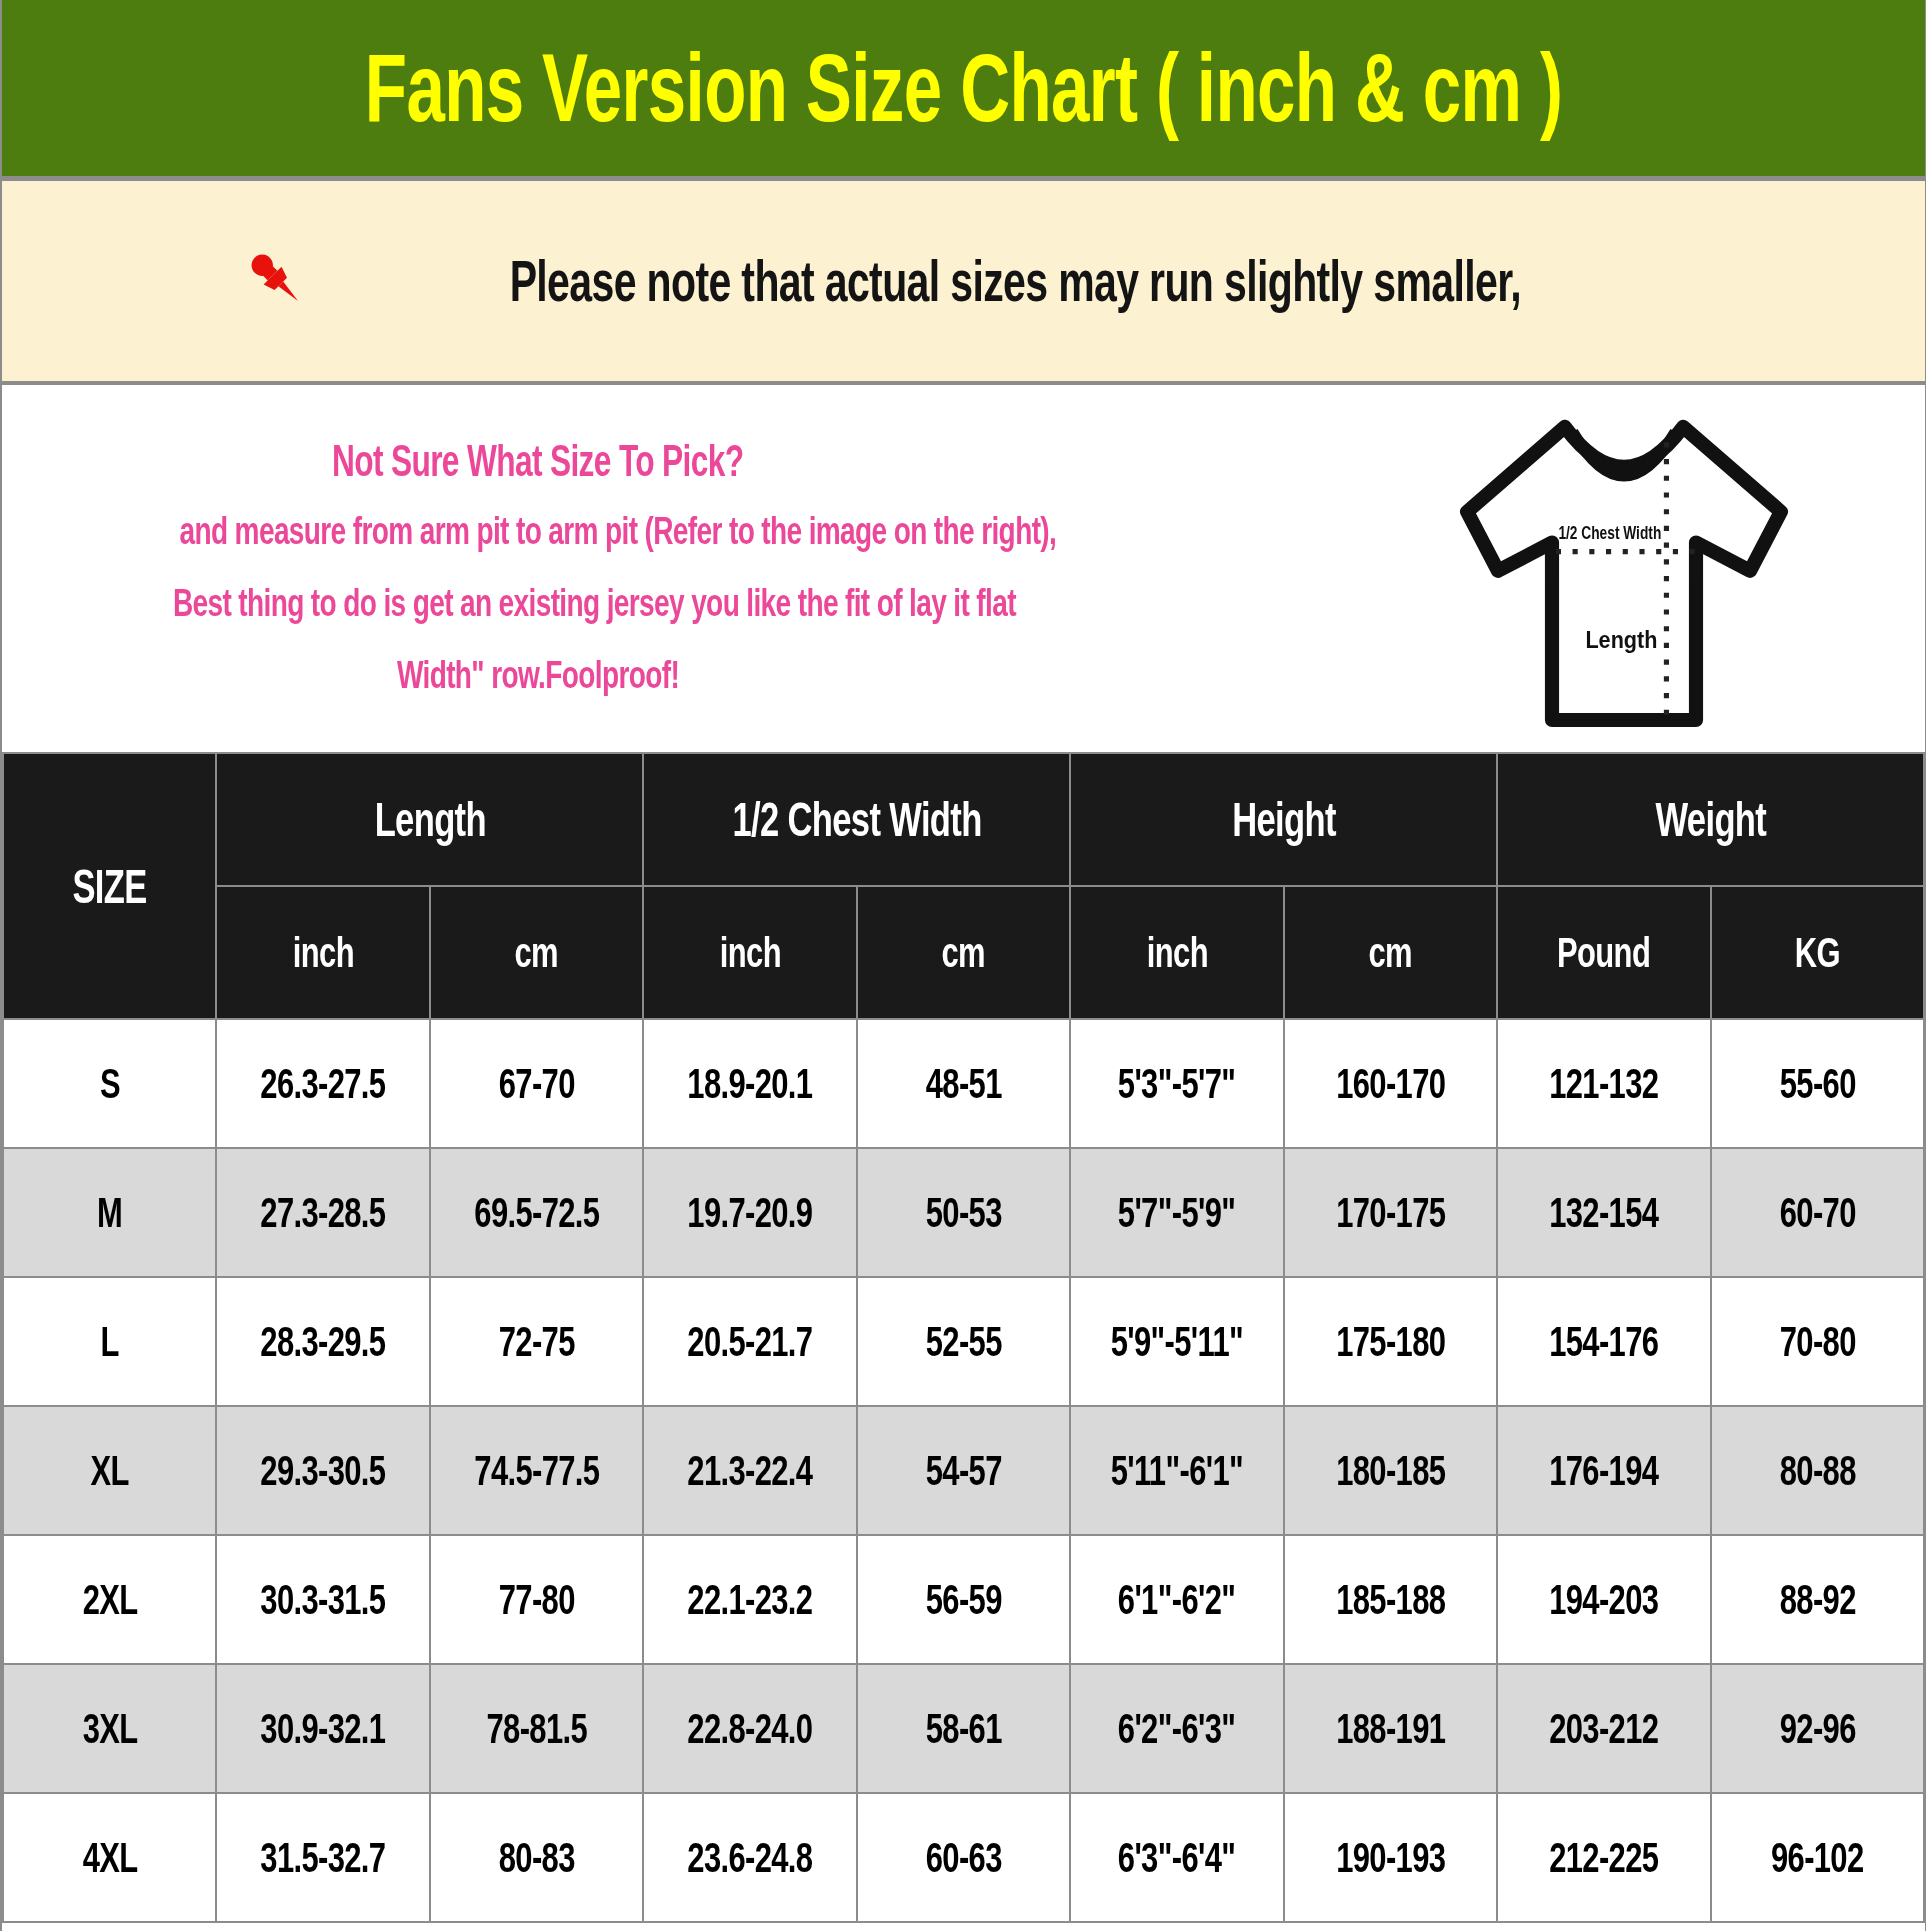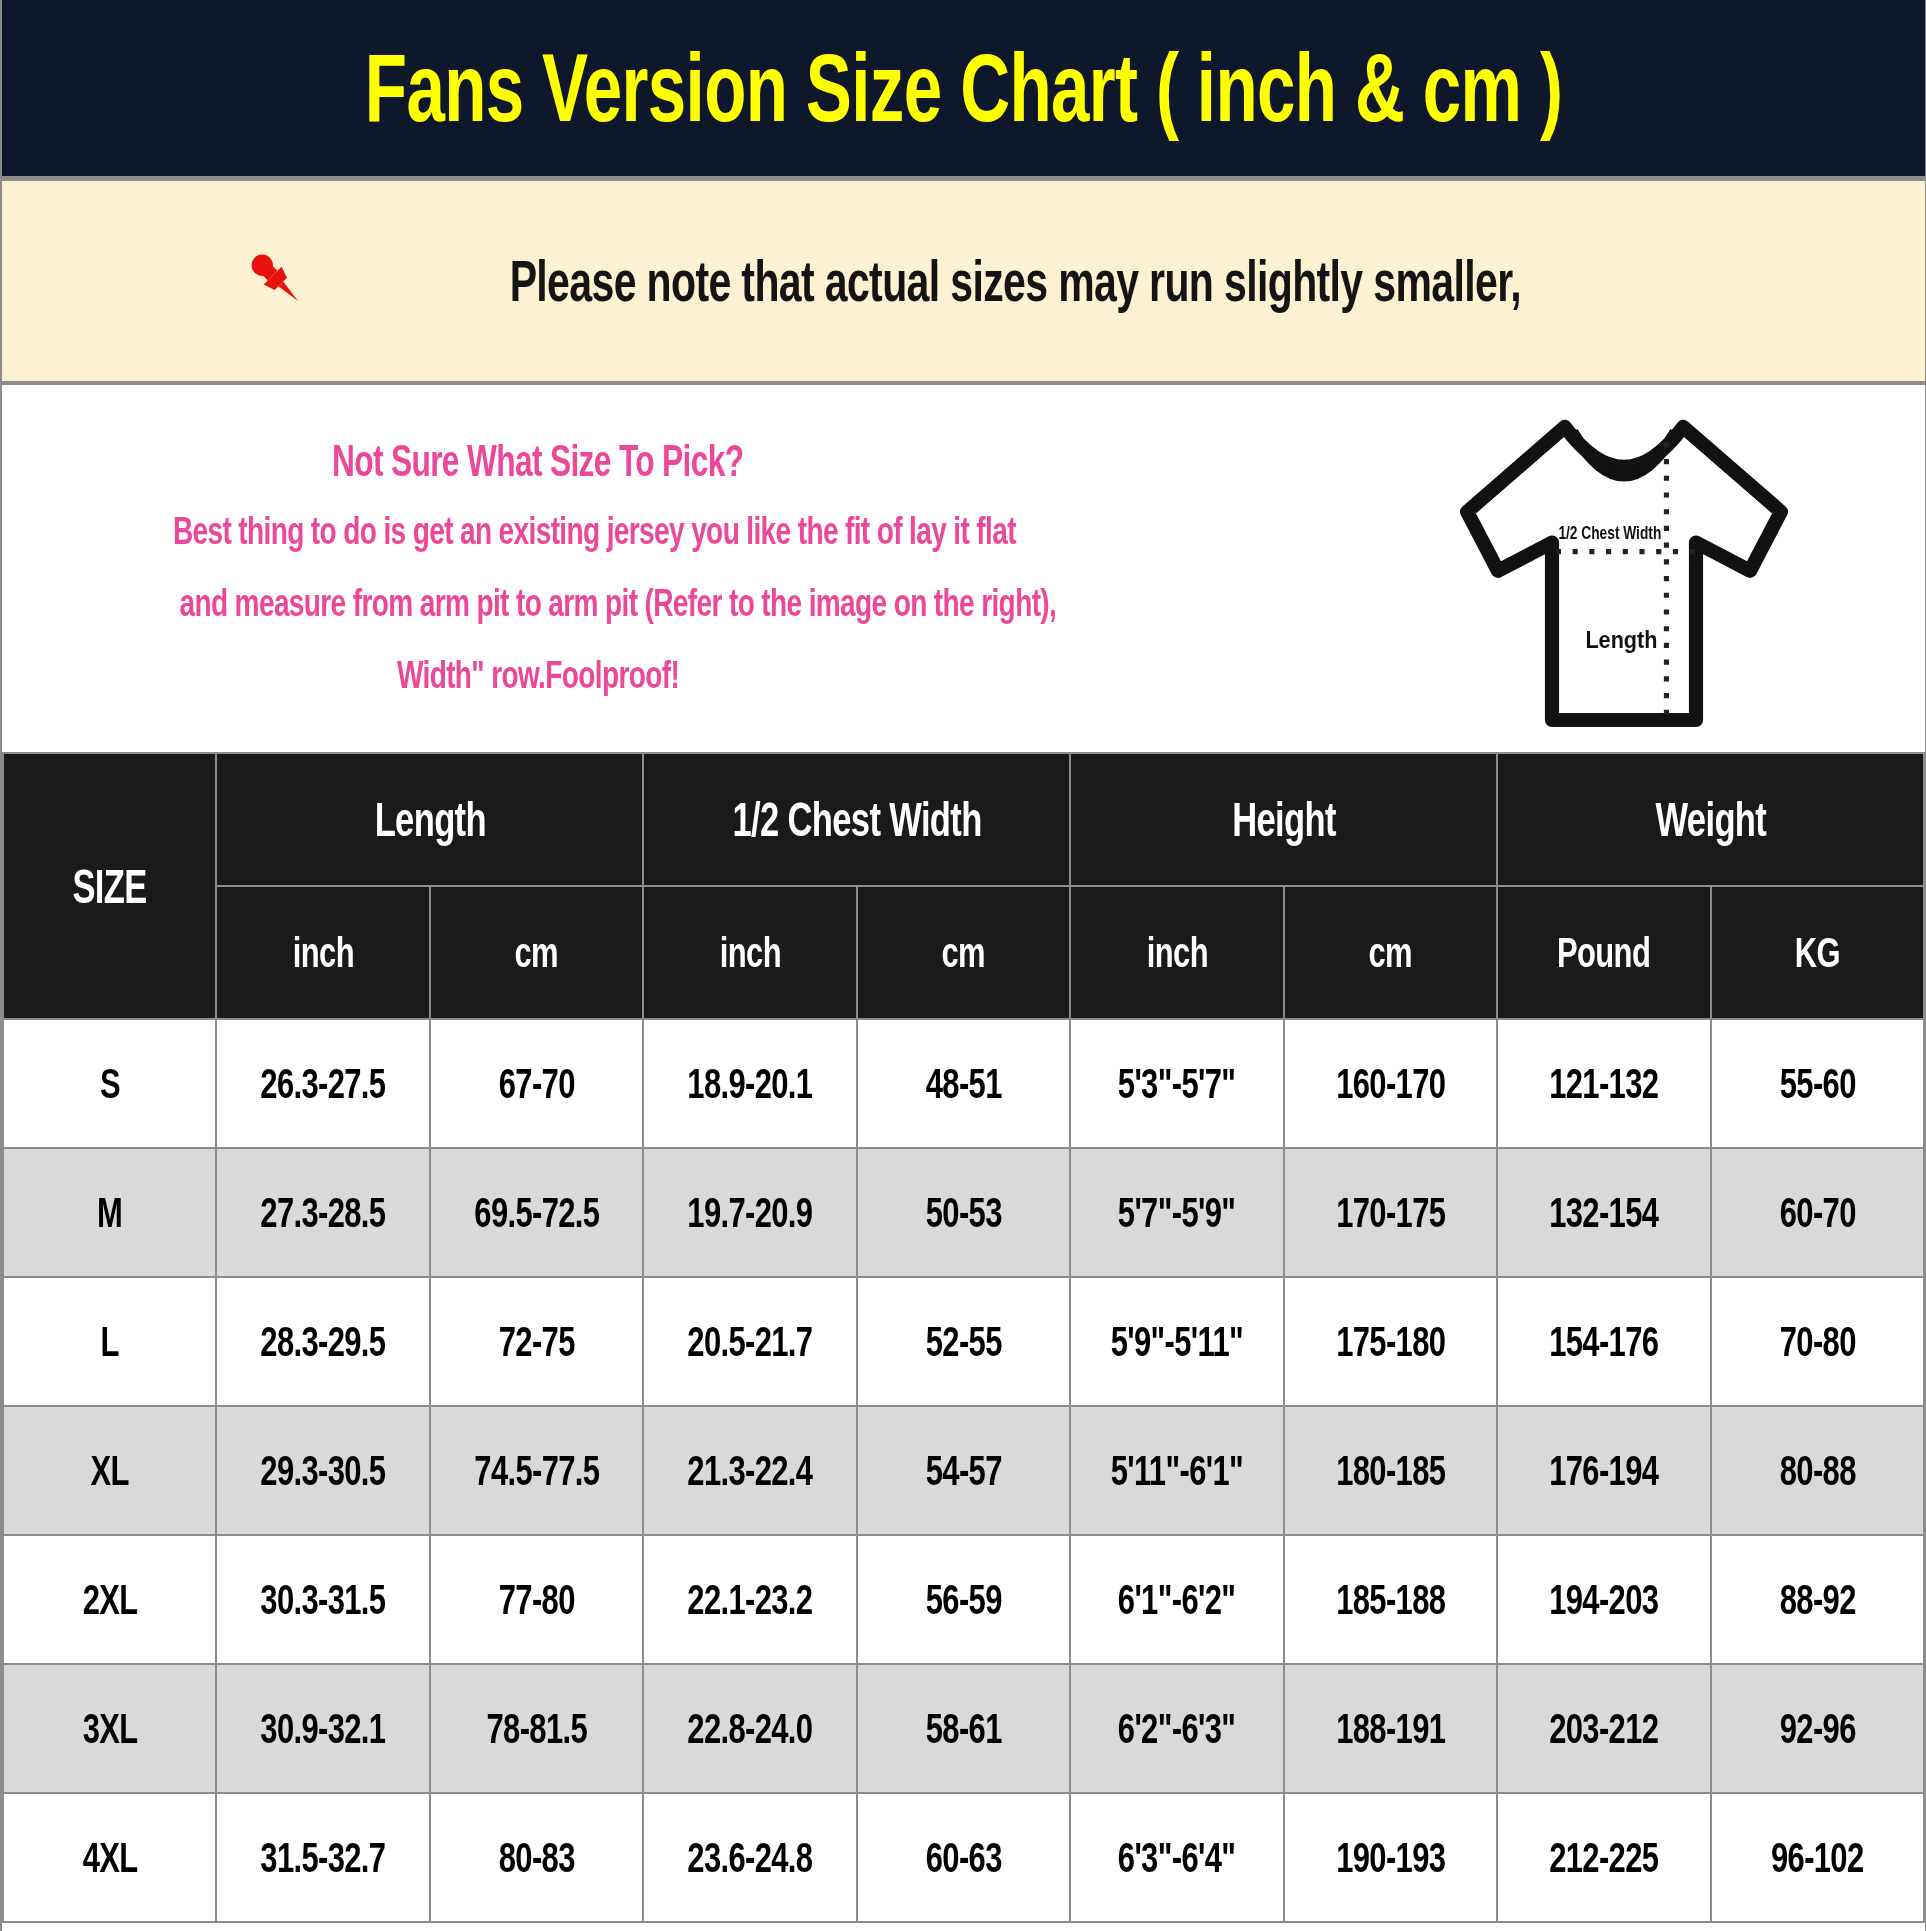--- a/index.html
+++ b/index.html
@@ -17,21 +17,21 @@
   
   .cx {
     display: inline-block;
     transform: scaleX(0.72);
     transform-origin: 50% 50%;
     white-space: nowrap;
     letter-spacing: -0.9px;
   }
   
   .titlebar {
-    height: 176px; background: #0f172a;
+    height: 176px; background: #4d7c0f;
     display: flex; align-items: center; justify-content: center;
     flex: none;
   }
   .titlebar .t { color: #ffff00; font-size: 96px; }
   .bar { height: 4.6px; background: #8c8c8c; flex: none; }
   
   .notice {
     height: 200px; background: #fcf1d1; color: #141414;
     display: flex; flex-direction: column; align-items: center; justify-content: center;
     gap: 5.5px; font-size: 57px; flex: none; padding-left: 32px;
@@ -87,22 +87,22 @@
       </svg>
       <span class="cx">Please note that actual sizes may run slightly smaller,</span>
     </div>
   </div>
 
   <div class="bar"></div>
 
   <div class="guide">
     <div class="gtext">
       <div class="ghead"><span class="cx">Not Sure What Size To Pick?</span></div>
+      <div class="gline"><span class="cx">and measure from arm pit to arm pit (Refer to the image on the right),</span></div>
       <div class="gline"><span class="cx">Best thing to do is get an existing jersey you like the fit of lay it flat</span></div>
-      <div class="gline"><span class="cx">and measure from arm pit to arm pit (Refer to the image on the right),</span></div>
       <div class="gline"><span class="cx">Width" row.Foolproof!</span></div>
     </div>
     <div class="shirt-box">
       <svg width="386" height="342" viewBox="0 0 300 266">
         <path d="M104 24 L28 90 L52 136 L94 114 L94 252 L206 252 L206 114 L248 136 L272 90 L196 24 Q150 86 104 24 Z" fill="#ffffff" stroke="#111111" stroke-width="11" stroke-linejoin="round"></path>
         <path d="M110 28 Q150 96 190 28" fill="none" stroke="#111111" stroke-width="9"></path>
         <line x1="97" y1="121" x2="205" y2="121" stroke="#222222" stroke-width="4" stroke-dasharray="4 9"></line>
         <line x1="183" y1="36" x2="183" y2="248" stroke="#222222" stroke-width="4" stroke-dasharray="4 9"></line>
         <text x="99" y="111" font-size="15" font-weight="bold" fill="#111111" textLength="80" lengthAdjust="spacingAndGlyphs">1/2 Chest Width</text>
         <text x="176" y="196" font-size="18" font-weight="bold" fill="#111111" text-anchor="end" textLength="56" lengthAdjust="spacingAndGlyphs">Length</text>

